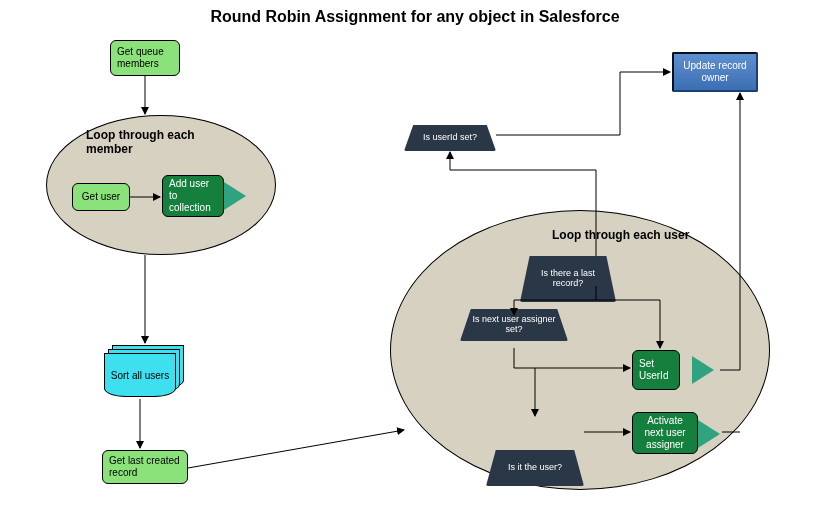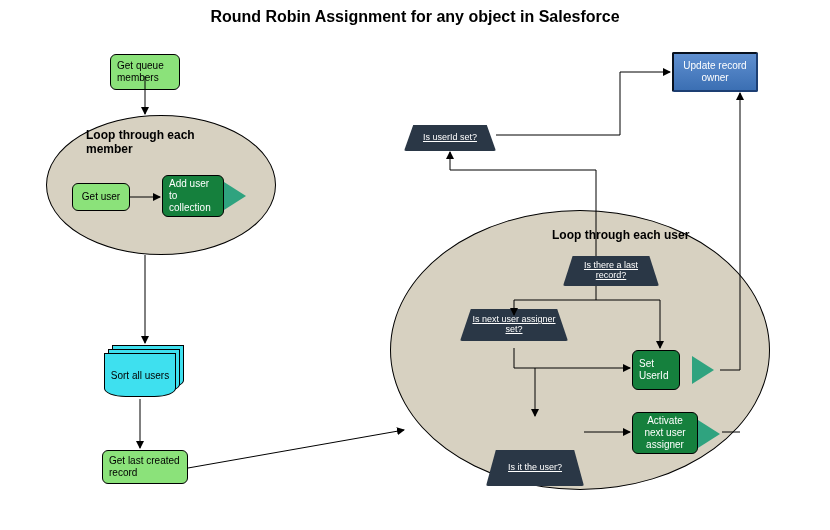--- a/index.html
+++ b/index.html
@@ -57,21 +57,20 @@
     color: #fff;
     font-size: 9px;
     line-height: 1.1;
     display: flex;
     align-items: center;
     justify-content: center;
     text-align: center;
     clip-path: polygon(10% 0, 90% 0, 100% 100%, 0% 100%);
     padding: 3px 10px;
     border-radius: 2px;
-    text-decoration: underline;
   }
   .arrow-big {
     position: absolute;
     width: 0; height: 0;
     border-top: 14px solid transparent;
     border-bottom: 14px solid transparent;
   }
   .arrow-big-green { border-left: 22px solid #2fa37f; }
   
   .docstack {
@@ -97,40 +96,40 @@
 <body>
 
 <div class="title">Round Robin Assignment for any object in Salesforce</div>
 
 <div class="ellipse" style="left:46px; top:115px; width:230px; height:140px;"></div>
 <div class="ellipse-label" style="left:86px; top:128px; width:130px;">Loop through each member</div>
 
 <div class="ellipse" style="left:390px; top:210px; width:380px; height:280px;"></div>
 <div class="ellipse-label" style="left:552px; top:228px; width:160px;">Loop through each user</div>
 
-<div class="node-rect bg-lightgreen" style="left:110px; top:40px; width:70px; height:36px;margin-top:14px;">Get queue members</div>
+<div class="node-rect bg-lightgreen" style="left:110px; top:40px; width:70px; height:36px;">Get queue members</div>
 
 <div class="node-rect bg-lightgreen" style="left:72px; top:183px; width:58px; height:28px; justify-content:center;">Get user</div>
 
 <div class="node-rect bg-darkgreen" style="left:162px; top:175px; width:62px; height:42px;">Add user to collection</div>
 <div class="arrow-big arrow-big-green" style="left:224px; top:182px;"></div>
 
 <div class="docstack" style="left:104px; top:345px;">
   <div class="doc d1"></div>
   <div class="doc d2"></div>
   <div class="doc d3">Sort all users</div>
 </div>
 
 <div class="node-rect bg-lightgreen" style="left:102px; top:450px; width:86px; height:34px;">Get last created record</div>
 
 <div class="trap" style="left:404px; top:125px; width:92px; height:26px;">Is userId set?</div>
 
 <div class="node-rect bg-blue3d" style="left:672px; top:52px; width:86px; height:40px; justify-content:center; text-align:center;">Update record owner</div>
 
-<div class="trap" style="left:563px; top:256px; width:96px; height:30px;">Is there a last record?</div>
+<div class="trap" style="left:520px; top:256px; width:96px; height:46px;">Is there a last record?</div>
 
 <div class="trap" style="left:460px; top:309px; width:108px; height:32px;">Is next user assigner set?</div>
 
 <div class="node-rect bg-darkgreen" style="left:632px; top:350px; width:48px; height:40px;">Set UserId</div>
 <div class="arrow-big arrow-big-green" style="left:692px; top:356px;"></div>
 
 <div class="trap" style="left:486px; top:418px; width:98px; height:36px;margin-top:32px;">Is it the user?</div>
 
 <div class="node-rect bg-darkgreen" style="left:632px; top:412px; width:66px; height:42px;text-align:center;">Activate next user assigner</div>
 <div class="arrow-big arrow-big-green" style="left:698px; top:420px;"></div>

